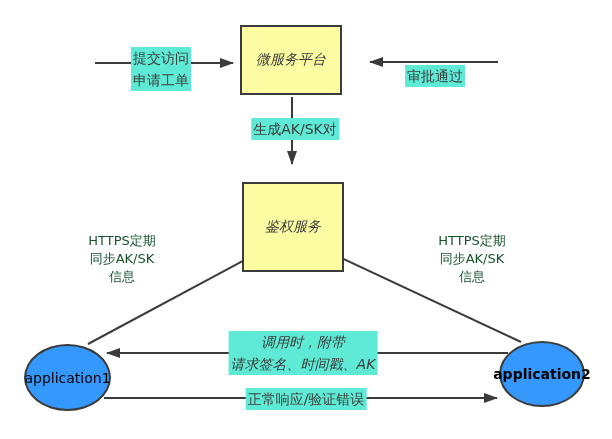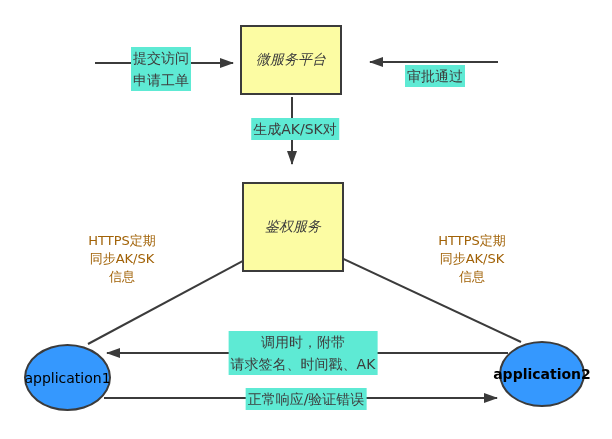--- a/index.html
+++ b/index.html
@@ -14,21 +14,21 @@
     text-align:center;
   }
   .box{background:#fcfca3;font-style:italic;}
   .ellipse{background:#3598fe;border-radius:50%;color:#000000;}
   .edge-label{
     position:absolute;transform:translate(-50%,-50%);
     background:#5eead4;color:#3d3d3d;font-size:14px;line-height:22px;
     text-align:center;white-space:pre-line;padding:0 2px;
   }
   .sync-label{
-    background:transparent;color:#a16207;font-size:13px;line-height:18px;
+    background:transparent;color:#14532d;font-size:13px;line-height:18px;
   }
 </style>
 </head>
 <body>
 
 <div id="canvas">
 
   <svg id="edges" viewBox="0 0 612 439" xmlns="http://www.w3.org/2000/svg">
     <defs>
       <marker id="arrow" markerUnits="userSpaceOnUse" markerWidth="14" markerHeight="10" refX="13" refY="5" orient="auto">
@@ -68,18 +68,18 @@
   <div class="edge-label" style="left:295px;top:129px;">生成AK/SK对</div>
 
   <div class="edge-label sync-label" style="left:122px;top:259px;">HTTPS定期
 同步AK/SK
 信息</div>
 
   <div class="edge-label sync-label" style="left:472px;top:259px;">HTTPS定期
 同步AK/SK
 信息</div>
 
-  <div class="edge-label" style="left:303px;top:353px;">调用时，附带
+  <div class="edge-label" style="left:303px;top:353px;font-style:italic;">调用时，附带
 请求签名、时间戳、AK</div>
 
   <div class="edge-label" style="left:306px;top:399px;">正常响应/验证错误</div>
 
 </div>
 
 </body></html>

